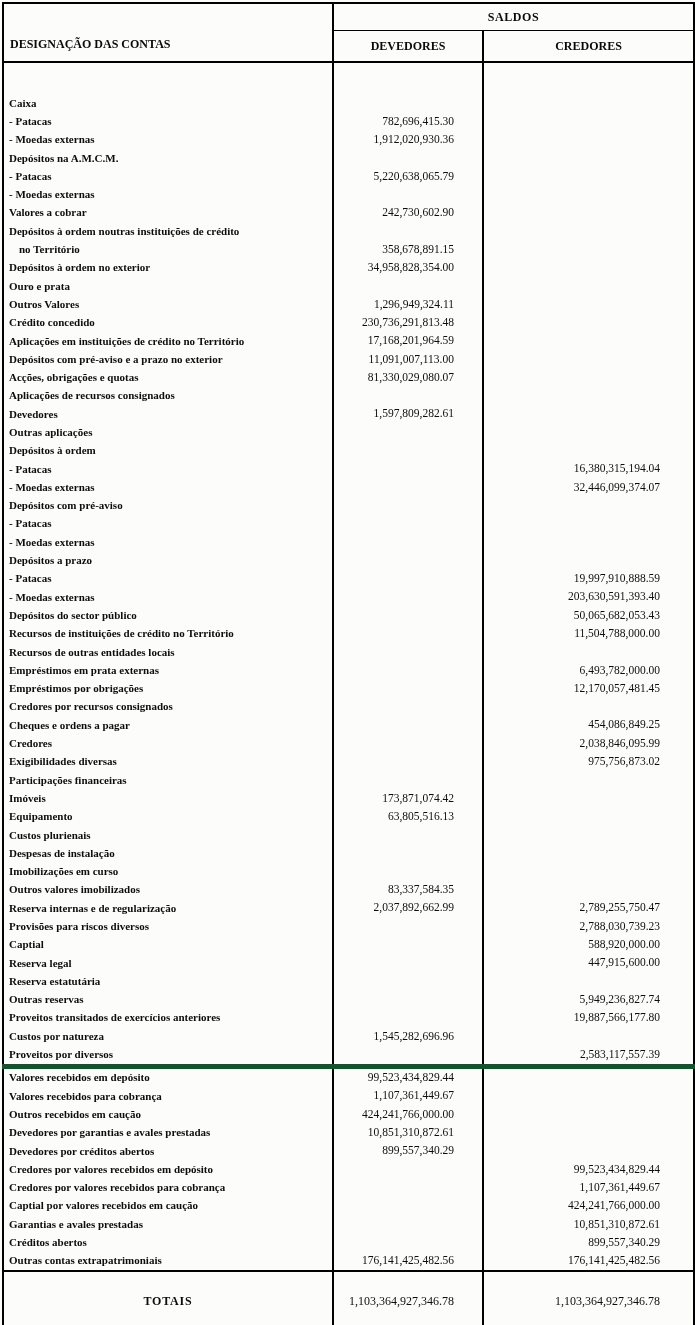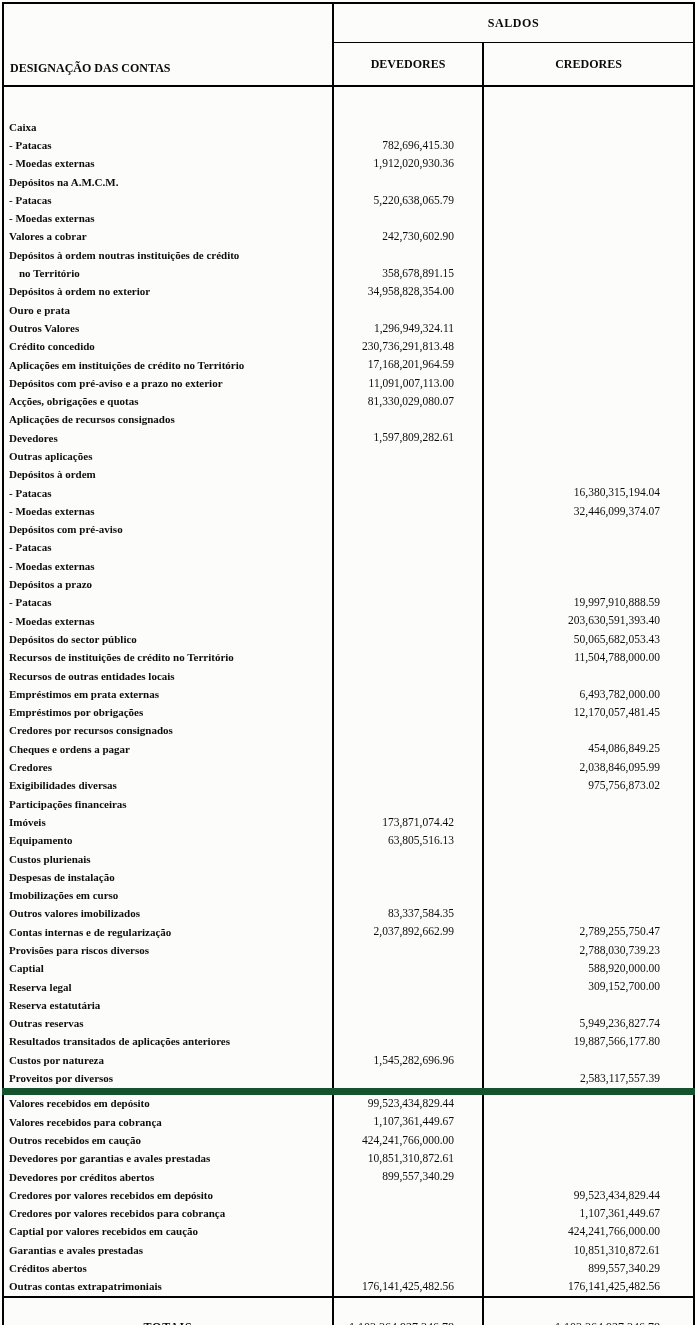--- a/index.html
+++ b/index.html
@@ -6,36 +6,36 @@
   body { font-family:"Liberation Serif", serif; color:#0d0d0d; }
   .sheet { position:relative; width:695px; height:1325px; background:#fcfcfa; overflow:hidden; }
 
   table.accounts-table {
     position:absolute; top:2px; left:2px; width:691px;
     border-collapse:collapse; table-layout:fixed;
     border:2px solid #000; border-bottom:4px solid #000;
   }
   col.c1 { width:330px; } col.c2 { width:150px; } col.c3 { width:211px; }
 
-  th { font-weight:bold; font-size:12px; padding:6px; color:#0a0a0a; }
+  th { font-weight:bold; font-size:12px; padding:0; color:#0a0a0a; }
   th.h-designacao { text-align:left; vertical-align:bottom; padding:0 4px 9px 6px;
                     border-right:2px solid #000; border-bottom:2px solid #000; }
   th.h-saldos { height:26px; border-bottom:1px solid #000; text-align:center; letter-spacing:0.6px; }
   th.h-dev  { height:30px; border-right:2px solid #000; border-bottom:2px solid #000; text-align:center; }
   th.h-cred { height:30px; border-bottom:2px solid #000; text-align:center; }
 
   tbody td { height:18.3px; font-size:11.5px; line-height:1; vertical-align:middle;
              padding:0; white-space:nowrap; overflow:hidden; }
   td.label { font-weight:bold; font-size:11px; padding-left:5px; border-right:2px solid #000; }
   td.label.indent { padding-left:15px; }
   td.dev  { text-align:right; padding-right:28px; border-right:2px solid #000; }
   td.cred { text-align:right; padding-right:33px; }
 
   tr.spacer td { height:31px; }
-  tr.section-start td { border-top:7px solid #14532d; }
+  tr.section-start td { border-top:5px solid #14532d; }
 
   tfoot td { border-top:2px solid #000; height:58px; font-size:12px; vertical-align:middle; padding:0; }
   tfoot td.label { text-align:center; font-weight:bold; font-size:12px; letter-spacing:0.8px; padding-left:0; }
 </style>
 </head>
 <body>
 
 <div class="sheet">
   <table class="accounts-table">
     <colgroup>
@@ -274,51 +274,51 @@
           <td class="label">Imobilizações em curso</td>
           <td class="dev"></td>
           <td class="cred"></td>
         </tr>
         <tr>
           <td class="label">Outros valores imobilizados</td>
           <td class="dev">83,337,584.35</td>
           <td class="cred"></td>
         </tr>
         <tr>
-          <td class="label">Contas internas e de regularização</td>
+          <td class="label">Reserva internas e de regularização</td>
           <td class="dev">2,037,892,662.99</td>
           <td class="cred">2,789,255,750.47</td>
         </tr>
         <tr>
           <td class="label">Provisões para riscos diversos</td>
           <td class="dev"></td>
           <td class="cred">2,788,030,739.23</td>
         </tr>
         <tr>
           <td class="label">Captial</td>
           <td class="dev"></td>
           <td class="cred">588,920,000.00</td>
         </tr>
         <tr>
           <td class="label">Reserva legal</td>
           <td class="dev"></td>
-          <td class="cred">309,152,700.00</td>
+          <td class="cred">447,915,600.00</td>
         </tr>
         <tr>
           <td class="label">Reserva estatutária</td>
           <td class="dev"></td>
           <td class="cred"></td>
         </tr>
         <tr>
           <td class="label">Outras reservas</td>
           <td class="dev"></td>
           <td class="cred">5,949,236,827.74</td>
         </tr>
         <tr>
-          <td class="label">Resultados transitados de aplicações anteriores</td>
+          <td class="label">Proveitos transitados de exercícios anteriores</td>
           <td class="dev"></td>
           <td class="cred">19,887,566,177.80</td>
         </tr>
         <tr>
           <td class="label">Custos por natureza</td>
           <td class="dev">1,545,282,696.96</td>
           <td class="cred"></td>
         </tr>
         <tr>
           <td class="label">Proveitos por diversos</td>

